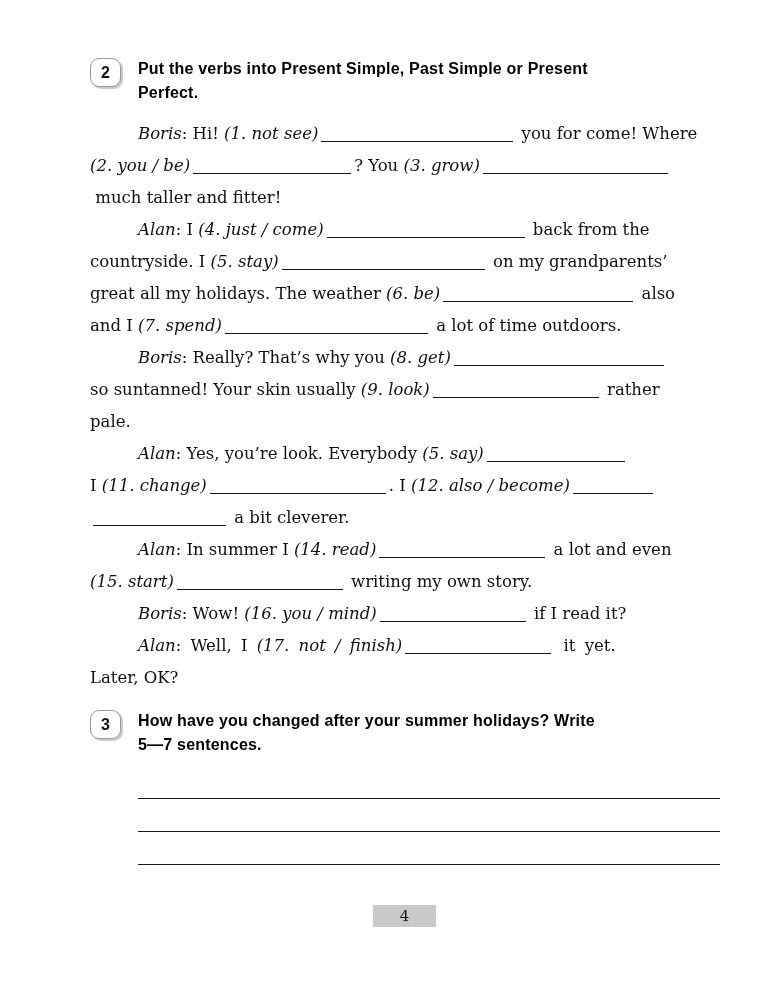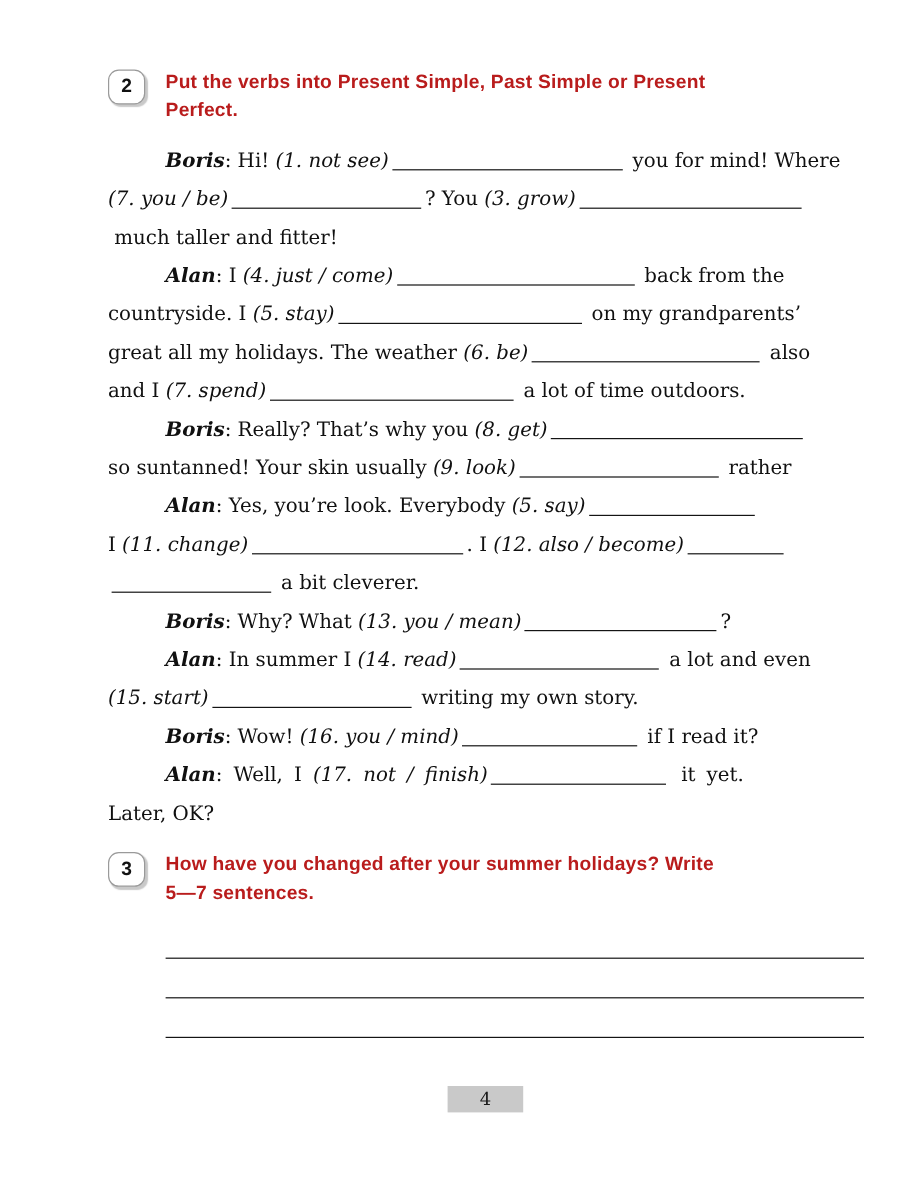--- a/index.html
+++ b/index.html
@@ -34,33 +34,33 @@
     align-items: center;
     justify-content: center;
     font: 700 16px "Liberation Sans", sans-serif;
     color: #111;
   }
   .instruction {
     font: 700 16px/24px "Liberation Sans", sans-serif;
     letter-spacing: 0.2px;
     max-width: 582px;
     white-space: pre-line;
-    color: #b91c1c;
+    color: #000000;
   }
   .dialogue {
     margin-top: 13px;
     font-size: 16.5px;
   }
   .dlg-line {
     height: 32px;
     line-height: 32px;
     white-space: pre;
   }
   .dlg-line.indent { padding-left: 48px; }
-  .seg-speaker { font-weight: 700; font-style: italic; }
+  .seg-speaker { font-weight: 400; font-style: italic; }
   .seg-hint { font-style: italic; }
   .blank {
     display: inline-block;
     height: 5px;
     border-bottom: 1.4px solid #141414;
     vertical-align: -3px;
     margin: 0 3px;
   }
   .exercise-3 { margin-top: 15px; }
   .answer-lines {
@@ -89,33 +89,33 @@
 
 <div class="page">
 
   <section class="exercise exercise-2">
     <div class="ex-header">
       <div class="badge">2</div>
       <h2 class="instruction">Put the verbs into Present Simple, Past Simple or Present
 Perfect.</h2>
     </div>
     <div class="dialogue">
-        <div class="dlg-line indent"><span class="seg-speaker">Boris</span><span class="seg-text">: Hi! </span><span class="seg-hint">(1. not see)</span><span class="blank" style="width: 192px;"></span><span class="seg-text"> you for mind! Where</span></div>
-        <div class="dlg-line"><span class="seg-hint">(7. you / be)</span><span class="blank" style="width: 158px;"></span><span class="seg-text">? You </span><span class="seg-hint">(3. grow)</span><span class="blank" style="width: 185px;"></span></div>
+        <div class="dlg-line indent"><span class="seg-speaker">Boris</span><span class="seg-text">: Hi! </span><span class="seg-hint">(1. not see)</span><span class="blank" style="width: 192px;"></span><span class="seg-text"> you for come! Where</span></div>
+        <div class="dlg-line"><span class="seg-hint">(2. you / be)</span><span class="blank" style="width: 158px;"></span><span class="seg-text">? You </span><span class="seg-hint">(3. grow)</span><span class="blank" style="width: 185px;"></span></div>
         <div class="dlg-line"><span class="seg-text"> much taller and fitter!</span></div>
         <div class="dlg-line indent"><span class="seg-speaker">Alan</span><span class="seg-text">: I </span><span class="seg-hint">(4. just / come)</span><span class="blank" style="width: 198px;"></span><span class="seg-text"> back from the</span></div>
         <div class="dlg-line"><span class="seg-text">countryside. I </span><span class="seg-hint">(5. stay)</span><span class="blank" style="width: 203px;"></span><span class="seg-text"> on my grandparents’</span></div>
         <div class="dlg-line"><span class="seg-text">great all my holidays. The weather </span><span class="seg-hint">(6. be)</span><span class="blank" style="width: 190px;"></span><span class="seg-text"> also</span></div>
         <div class="dlg-line"><span class="seg-text">and I </span><span class="seg-hint">(7. spend)</span><span class="blank" style="width: 203px;"></span><span class="seg-text"> a lot of time outdoors.</span></div>
         <div class="dlg-line indent"><span class="seg-speaker">Boris</span><span class="seg-text">: Really? That’s why you </span><span class="seg-hint">(8. get)</span><span class="blank" style="width: 210px;"></span></div>
         <div class="dlg-line"><span class="seg-text">so suntanned! Your skin usually </span><span class="seg-hint">(9. look)</span><span class="blank" style="width: 166px;"></span><span class="seg-text"> rather</span></div>
+        <div class="dlg-line"><span class="seg-text">pale.</span></div>
         <div class="dlg-line indent"><span class="seg-speaker">Alan</span><span class="seg-text">: Yes, you’re look. Everybody </span><span class="seg-hint">(5. say)</span><span class="blank" style="width: 138px;"></span></div>
         <div class="dlg-line"><span class="seg-text">I </span><span class="seg-hint">(11. change)</span><span class="blank" style="width: 176px;"></span><span class="seg-text">. I </span><span class="seg-hint">(12. also / become)</span><span class="blank" style="width: 80px;"></span></div>
         <div class="dlg-line"><span class="blank" style="width: 133px;"></span><span class="seg-text"> a bit cleverer.</span></div>
-        <div class="dlg-line indent"><span class="seg-speaker">Boris</span><span class="seg-text">: Why? What </span><span class="seg-hint">(13. you / mean)</span><span class="blank" style="width: 160px;"></span><span class="seg-text">?</span></div>
         <div class="dlg-line indent"><span class="seg-speaker">Alan</span><span class="seg-text">: In summer I </span><span class="seg-hint">(14. read)</span><span class="blank" style="width: 166px;"></span><span class="seg-text"> a lot and even</span></div>
         <div class="dlg-line"><span class="seg-hint">(15. start)</span><span class="blank" style="width: 166px;"></span><span class="seg-text"> writing my own story.</span></div>
         <div class="dlg-line indent"><span class="seg-speaker">Boris</span><span class="seg-text">: Wow! </span><span class="seg-hint">(16. you / mind)</span><span class="blank" style="width: 146px;"></span><span class="seg-text"> if I read it?</span></div>
         <div class="dlg-line indent" style="word-spacing: 4px;"><span class="seg-speaker">Alan</span><span class="seg-text">: Well, I </span><span class="seg-hint">(17. not / finish)</span><span class="blank" style="width: 146px;"></span><span class="seg-text"> it yet.</span></div>
         <div class="dlg-line"><span class="seg-text">Later, OK?</span></div>
       </div>
   </section>
 
   <section class="exercise exercise-3">
     <div class="ex-header">

